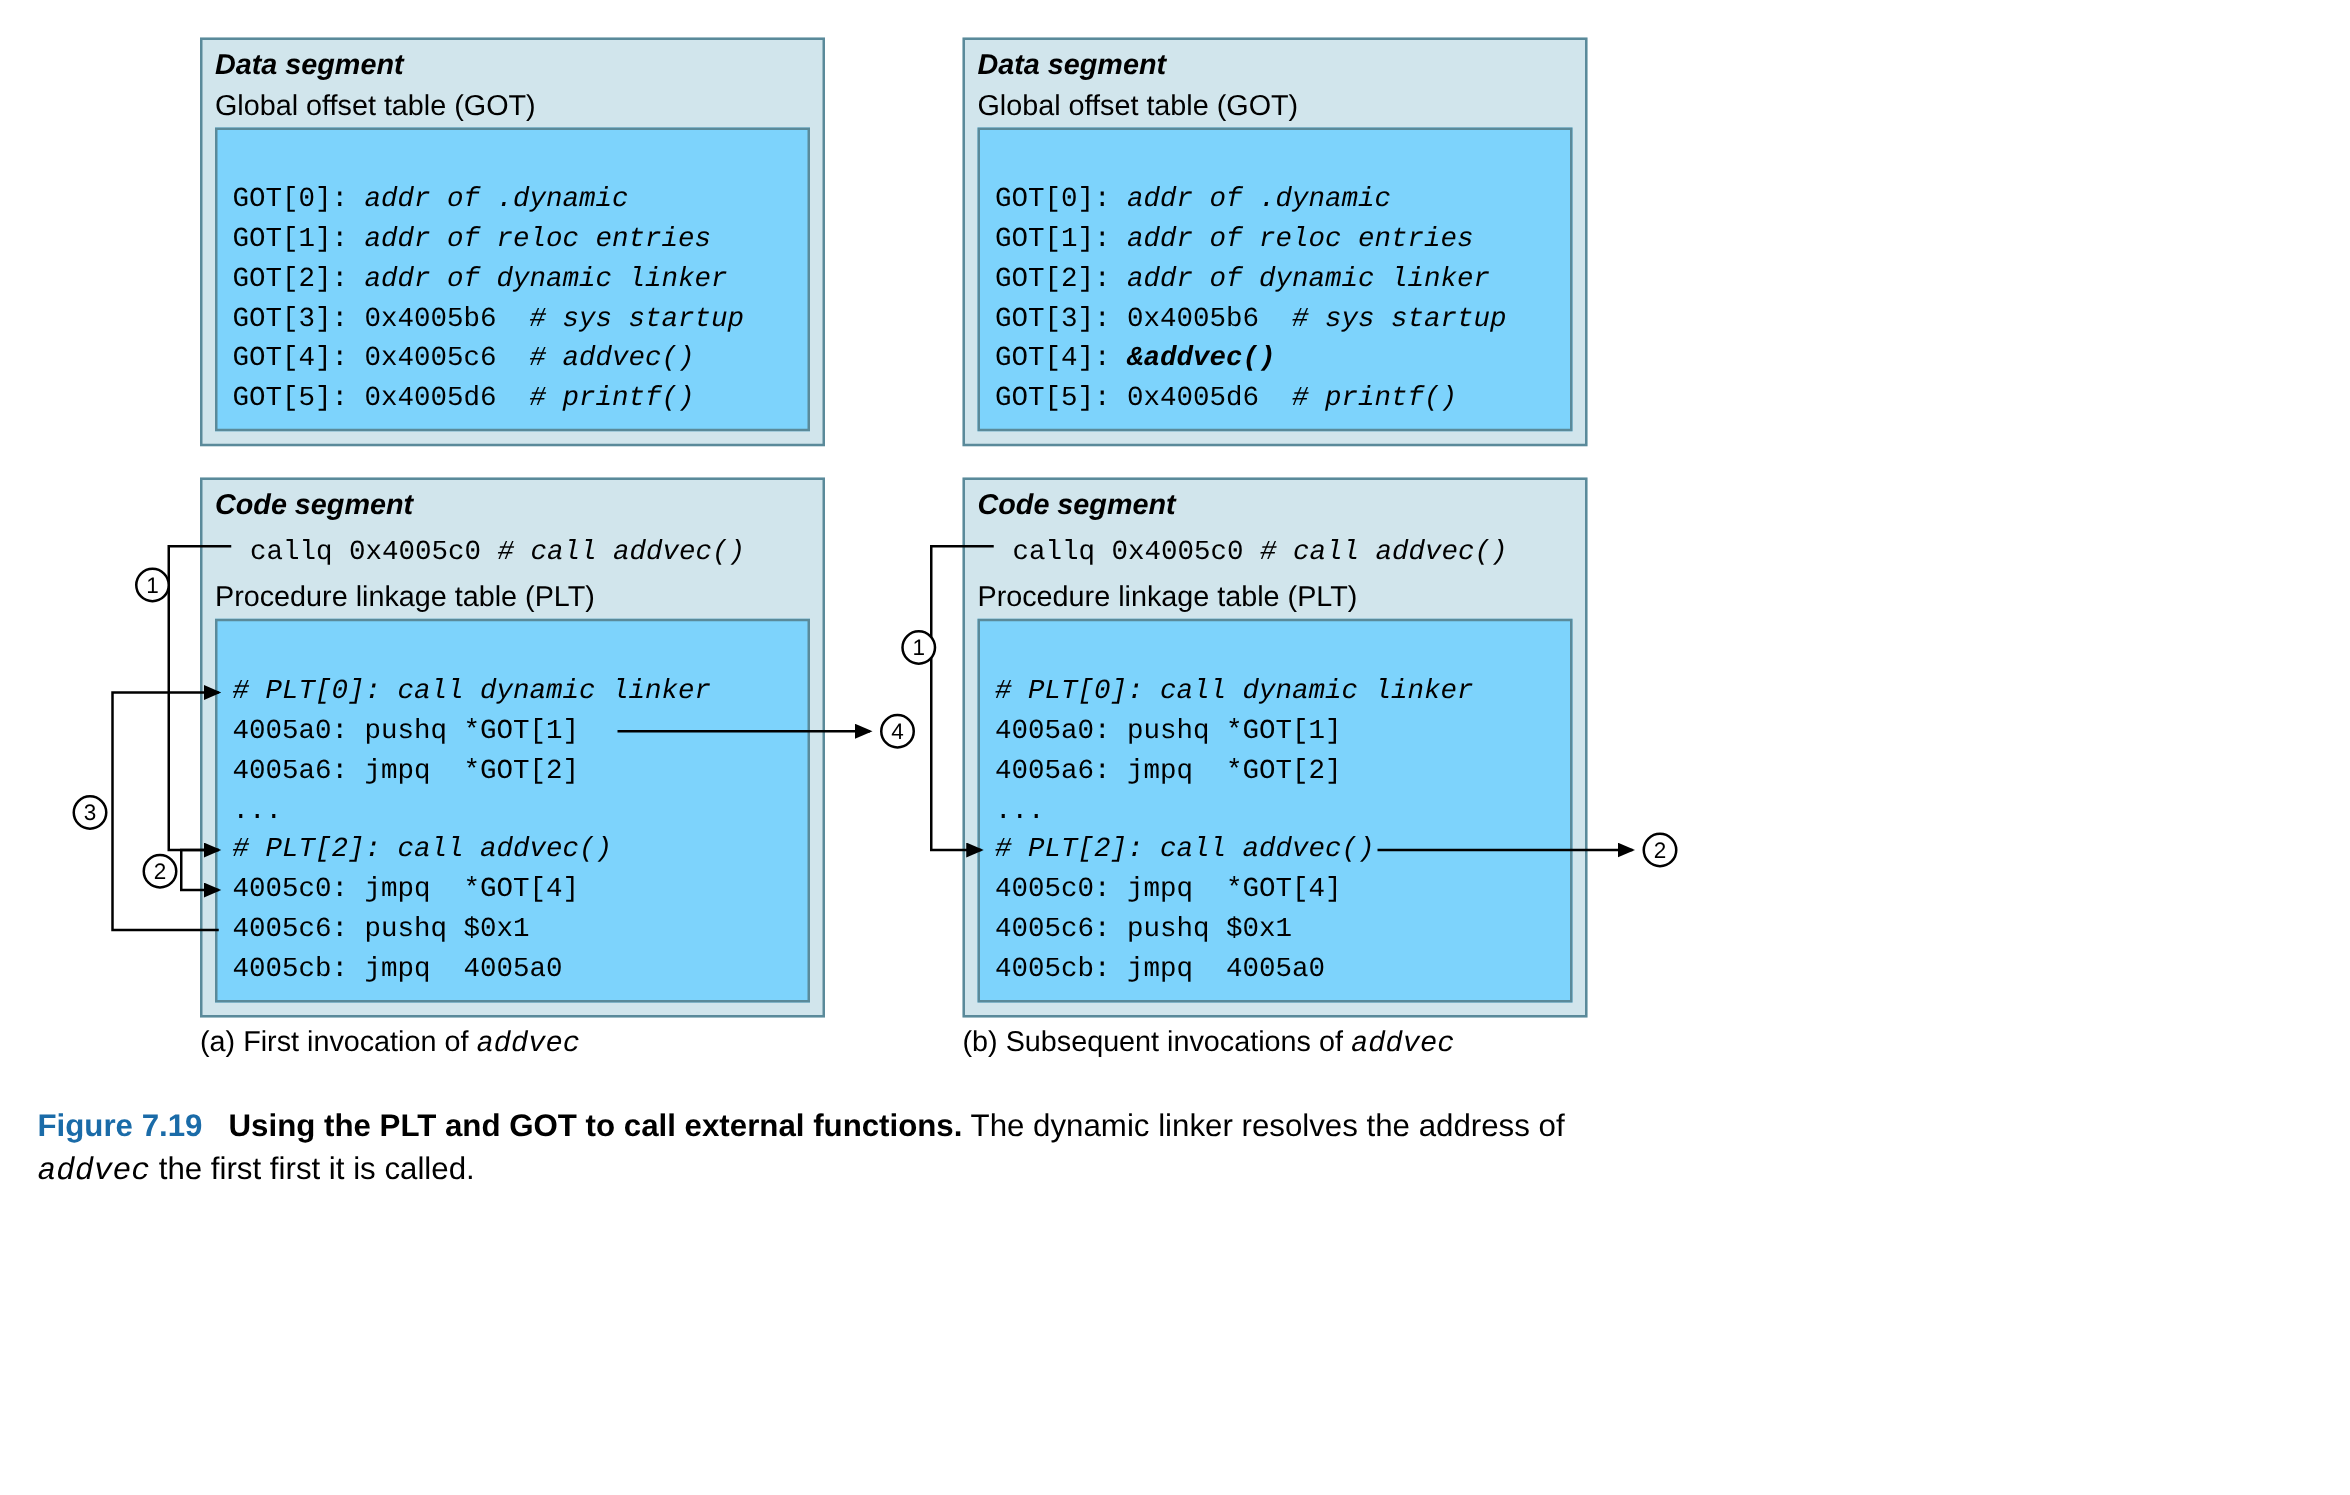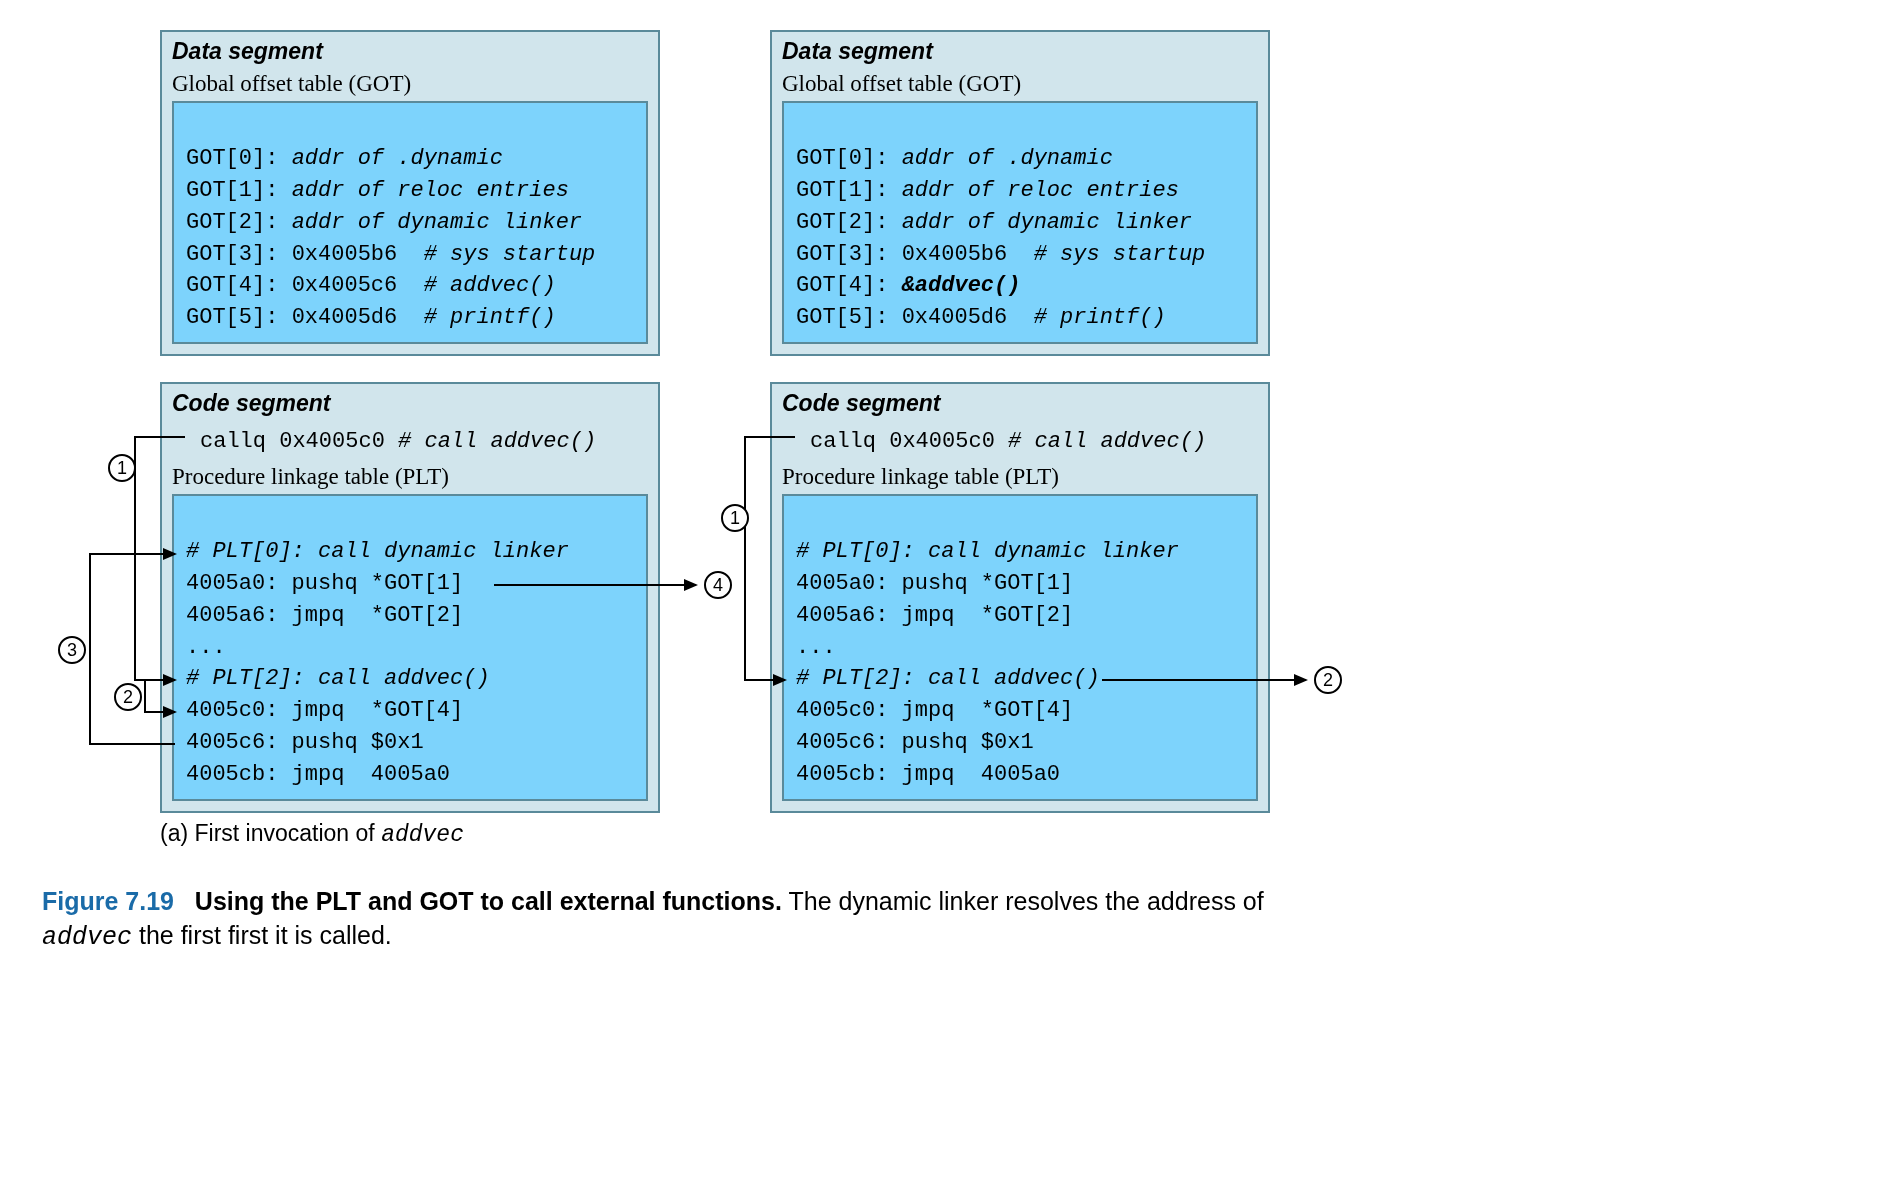--- a/index.html
+++ b/index.html
@@ -23,21 +23,21 @@
     padding: 6px 10px 10px 10px;
   }
   .segment-title {
     font-style: italic;
     font-family: Arial, Helvetica, sans-serif;
     font-size: 23px;
     margin-bottom: 4px;
     font-weight: bold;
   }
   .sub-title {
-    font-family: Liberation Serif, serif;
+    font-family: Liberation Sans, sans-serif;
     font-size: 23px;
     margin-bottom: 4px;
     margin-top: 6px;
   }
   .inner-box {
     background: #7dd3fc;
     border: 2px solid #5a8a9a;
     padding: 8px 12px;
     font-family: "Courier New", monospace;
     font-size: 22px;
@@ -143,22 +143,25 @@
 <span class="plt-line">...</span>
 <span class="plt-line italic"># PLT[2]: call addvec()</span>
 <span class="plt-line">4005c0: jmpq  *GOT[4]</span>
 <span class="plt-line">4005c6: pushq $0x1</span>
 <span class="plt-line">4005cb: jmpq  4005a0</span></div>
   </div>
 
   <div class="sub-caption" style="left:130px; top:790px;">
     <span>(a) First invocation of </span><span class="mono">addvec</span>
   </div>
+  <div class="sub-caption" style="left:740px; top:790px;">
+    <span>(b) Subsequent invocations of </span><span class="mono">addvec</span>
+  </div>
 
-  <div class="figure-caption" style="left:12px; top:855px; width:1820px;">
+  <div class="figure-caption" style="left:0px; top:855px; width:1820px;">
     <span class="fig-label">Figure 7.19</span>&nbsp;&nbsp;&nbsp;<span class="fig-title">Using the PLT and GOT to call external functions.</span> <span>The dynamic linker resolves the address of </span><br><span class="mono">addvec</span><span> the first first it is called.</span>
   </div>
 
   <svg class="arrows" width="1820" height="900">
     <defs>
       <marker id="arrowhead" markerWidth="8" markerHeight="8" refX="6" refY="3" orient="auto">
         <path d="M0,0 L7,3 L0,6 Z" fill="#000"></path>
       </marker>
     </defs>
 

